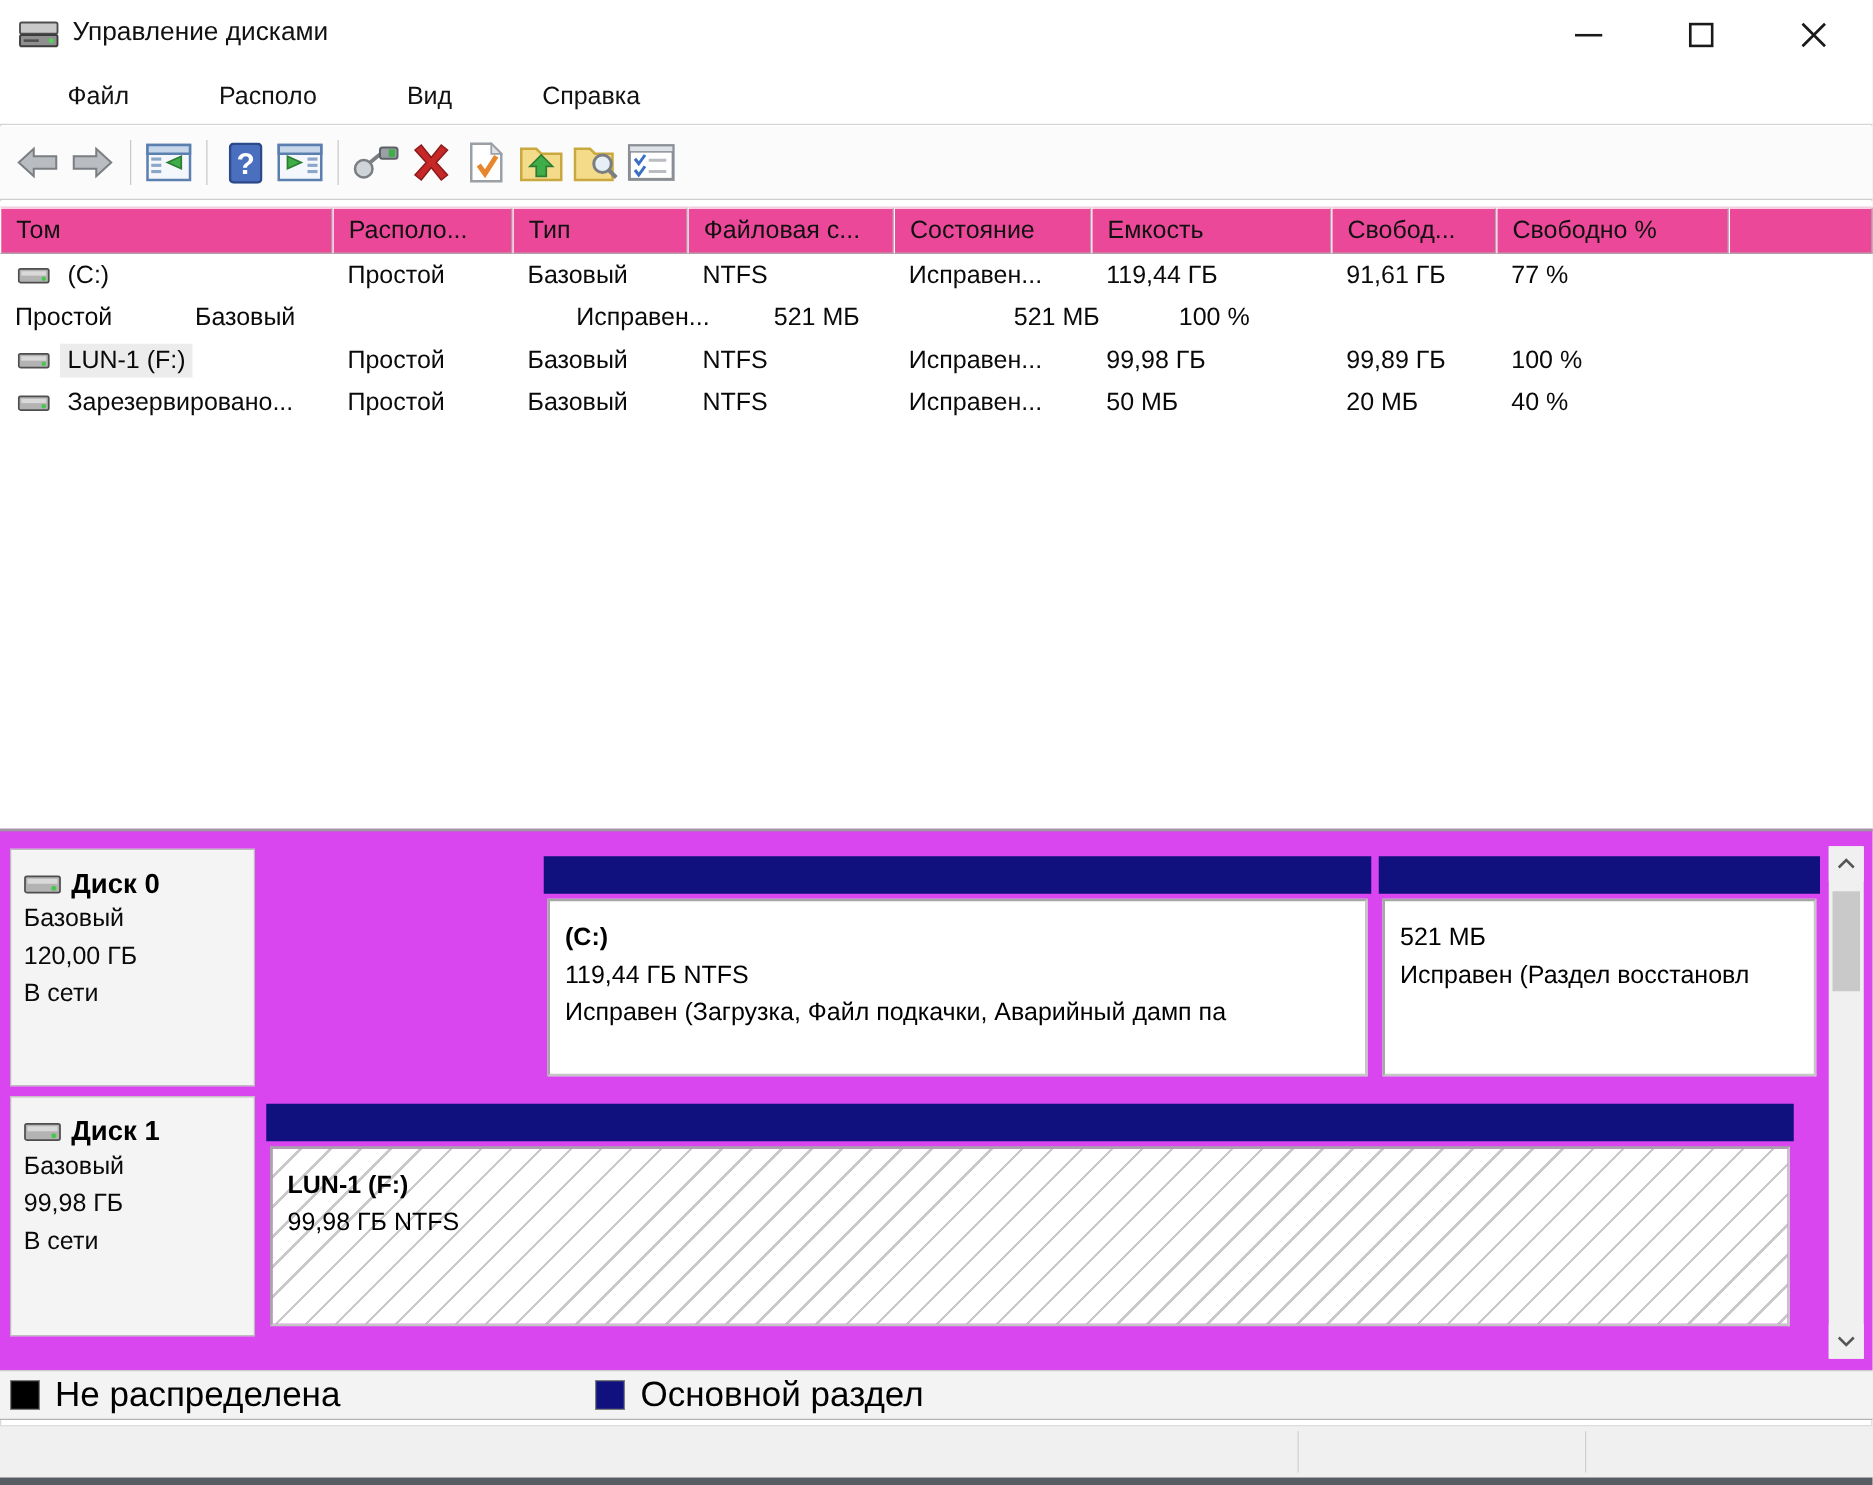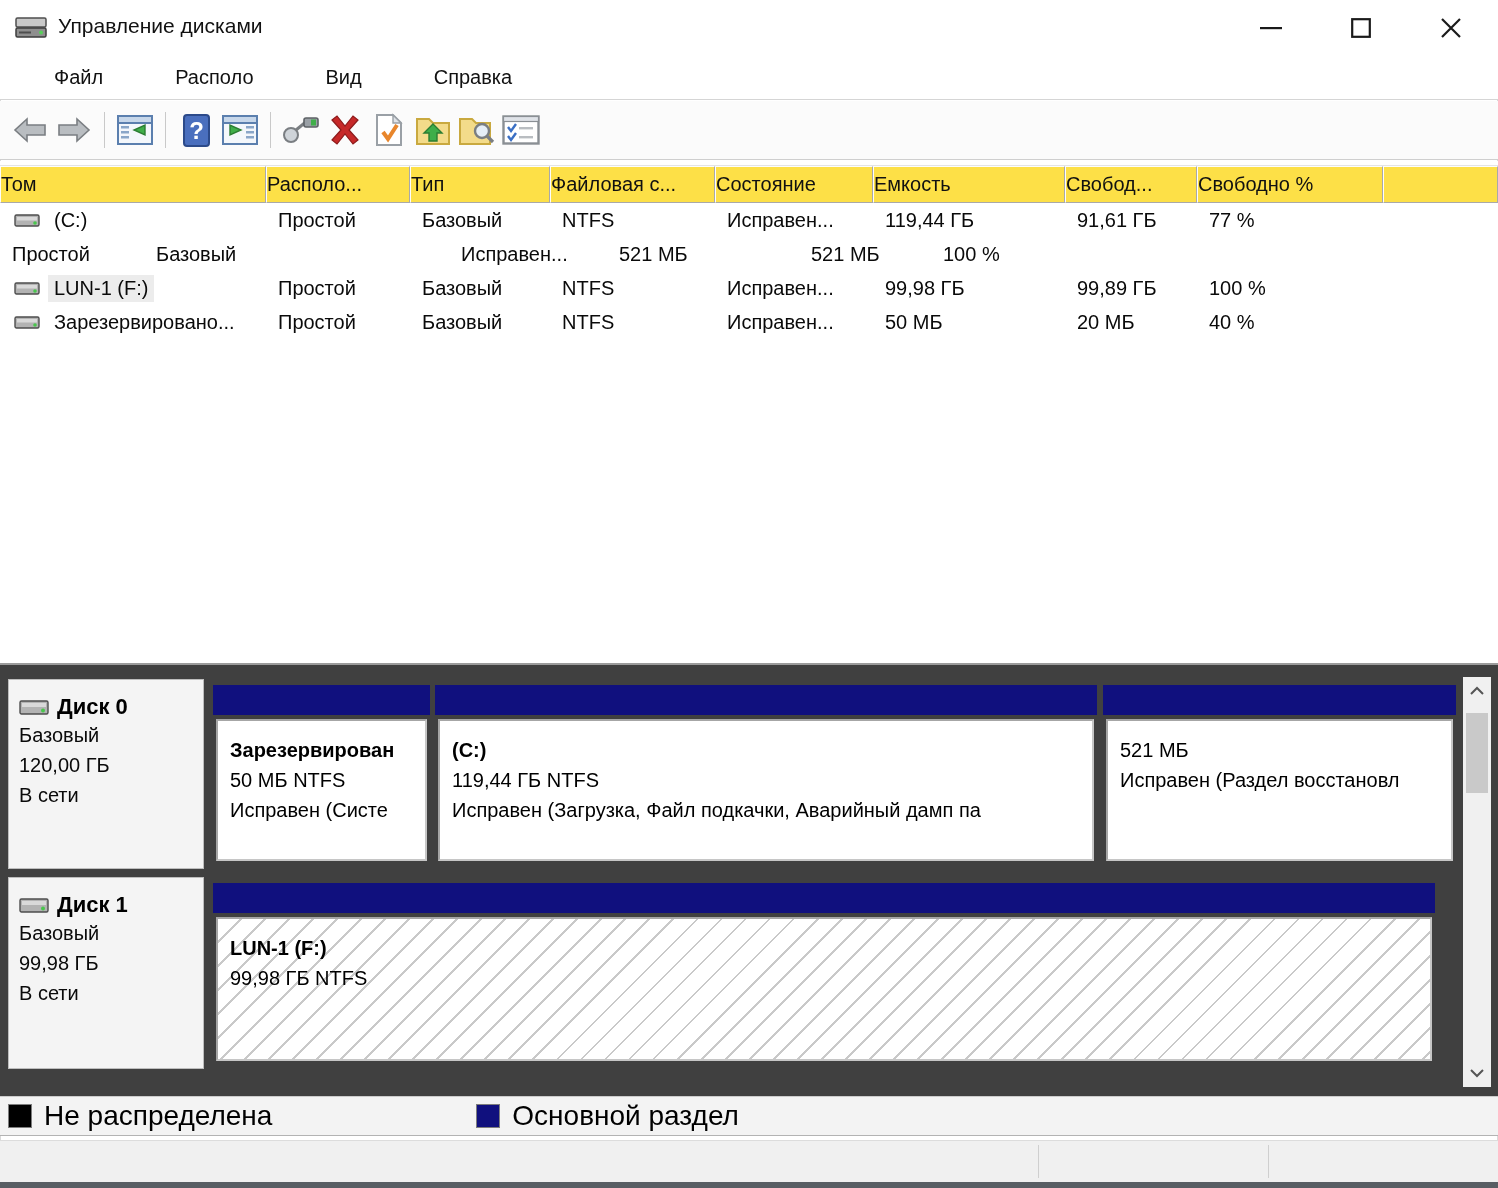--- a/index.html
+++ b/index.html
@@ -25,35 +25,35 @@
 
   
   .toolbar { position:absolute; left:0; top:101px; width:1498px; height:59px; background:#fbfbfb;
              border-bottom:1px solid #cfcfcf; display:flex; align-items:center; padding-left:8px; }
   .tbtn { width:44px; height:44px; display:flex; align-items:center; justify-content:center; }
   .tsep { width:1px; height:36px; background:#c9c9c9; margin:0 8px; }
 
   
   .listview { position:absolute; left:0; top:161px; width:1498px; height:502px; background:#fff; }
   .lv-header { display:flex; margin-top:4px; border-top:1px solid #e4e4e4; }
-  .hcell { height:37px; background:#fde047; font-size:20px; color:#111;
+  .hcell { height:37px; background:#ec4899; font-size:20px; color:#111;
            border-top:1px solid #fdfdfd; border-left:1px solid #fdfdfd;
            border-right:1px solid #a9a9a9; border-bottom:1px solid #a9a9a9;
-           display:flex; align-items:center; white-space:nowrap; overflow:hidden; }
+           display:flex; align-items:center; padding-left:12px; white-space:nowrap; overflow:hidden; }
   .c0{width:266px;} .c1{width:144px;} .c2{width:140px;} .c3{width:165px;} .c4{width:158px;}
   .c5{width:192px;} .c6{width:132px;} .c7{width:186px;} .c8{width:115px;}
   .lv-row { display:flex; height:34px; align-items:center; }
   .cell { font-size:20px; color:#0a0a0a; padding-left:12px; white-space:nowrap; overflow:hidden;
           display:flex; align-items:center; height:34px; }
   .vol-label { padding:2px 6px; }
   .vol-label.selected { background:#ececec; }
   .row-icon { margin:0 8px 0 2px; flex:0 0 auto; }
 
   
-  .graphview { position:absolute; left:0; top:663px; width:1498px; height:433px; background:#404040;
+  .graphview { position:absolute; left:0; top:663px; width:1498px; height:433px; background:#d946ef;
                border-top:2px solid #9b9b9b; }
   .disk-row { position:absolute; left:0; right:0; }
   .disk-row.d0 { top:14px; height:190px; }
   .disk-row.d1 { top:212px; height:192px; }
   .disk-info { position:absolute; left:8px; top:0; width:196px; height:100%;
                background:#f4f4f4; border:1px solid #bdbdbd; padding:14px 0 0 10px; }
   .disk-title { font-size:22px; font-weight:bold; display:flex; align-items:center; gap:8px; }
   .disk-line { font-size:20px; line-height:30px; color:#0a0a0a; }
   .part { position:absolute; top:6px; height:182px; }
   .part-bar { height:30px; width:100%; }
@@ -320,28 +320,20 @@
                 <circle cx="24" cy="11.5" r="2" fill="#49c64d"></circle>
               </svg>
           </span>
           <span>Диск 0</span>
         </div>
         <div class="disk-line">Базовый</div>
         <div class="disk-line">120,00 ГБ</div>
         <div class="disk-line">В сети</div>
       </div>
 
-      <div class="part pA">
-        <div class="part-bar" style="background-color: rgb(16, 16, 126);"></div>
-        <div class="part-body">
-          <div class="p-title">Зарезервирован</div>
-          <div class="p-line">50 МБ NTFS</div>
-          <div class="p-line">Исправен (Систе</div>
-        </div>
-      </div>
 
       <div class="part pB">
         <div class="part-bar" style="background-color: rgb(16, 16, 126);"></div>
         <div class="part-body">
           <div class="p-title">(C:)</div>
           <div class="p-line">119,44 ГБ NTFS</div>
           <div class="p-line">Исправен (Загрузка, Файл подкачки, Аварийный дамп па</div>
         </div>
       </div>
 

